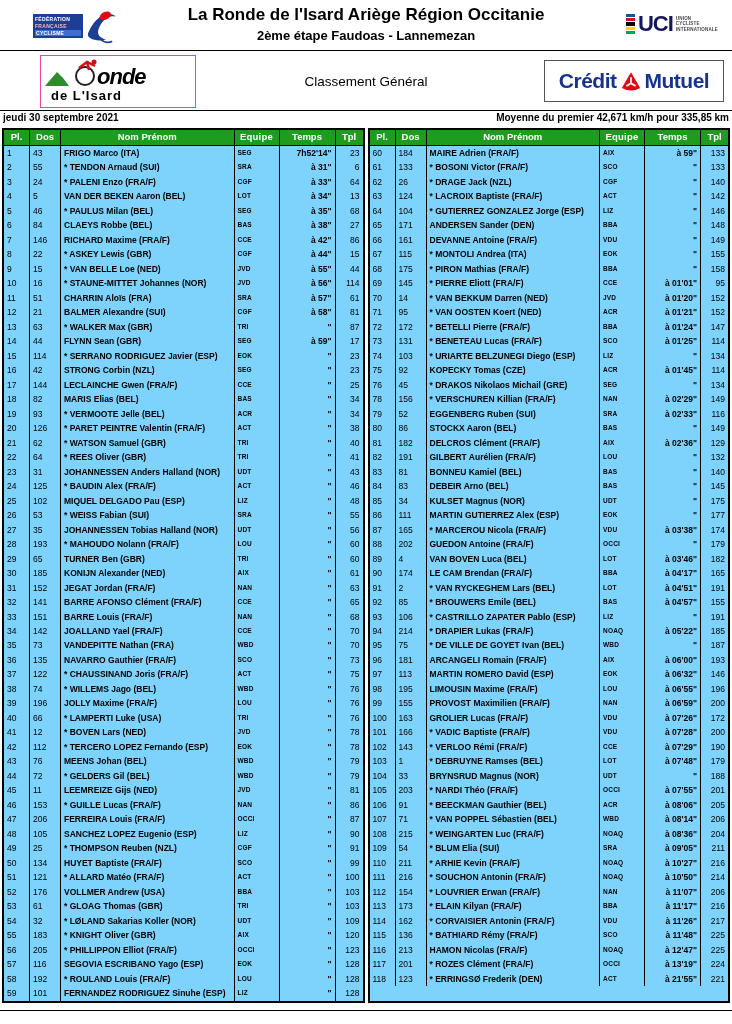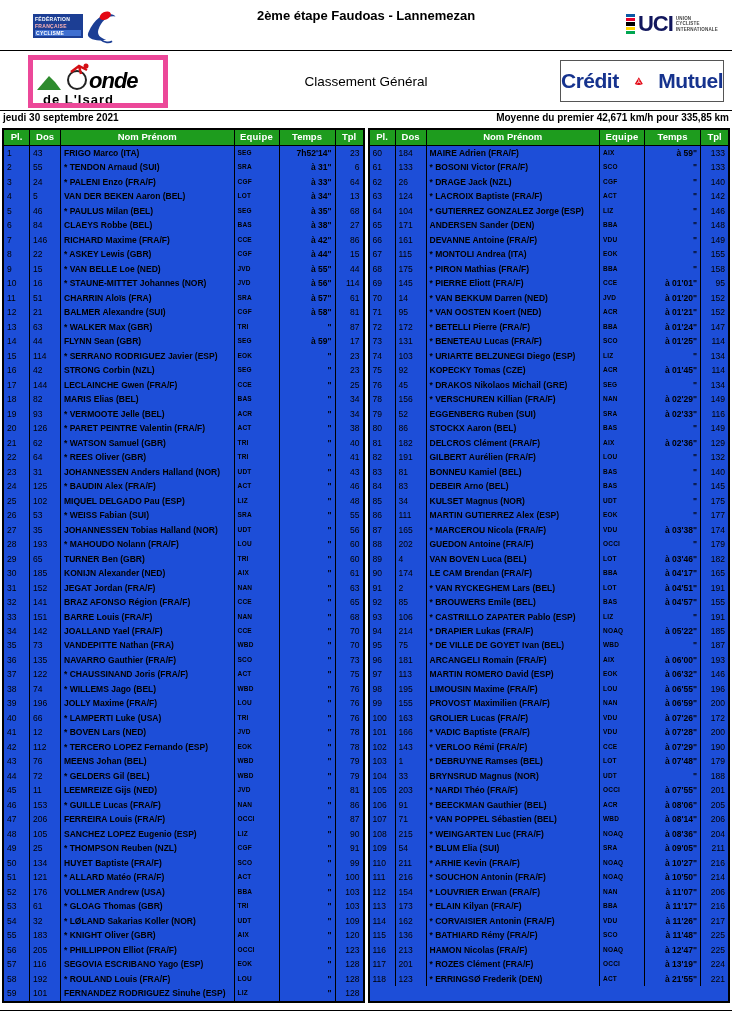--- a/index.html
+++ b/index.html
@@ -19,35 +19,35 @@
   .subtitle{font-size:13px;font-weight:bold;margin-top:3px;white-space:nowrap}
   .uci{position:absolute;right:14px;top:13px;display:flex;align-items:center;gap:3px}
   .uci-bars{display:flex;flex-direction:column;gap:1px}
   .uci-bar{width:9px;height:3.4px}
   .uci-acronym{font-size:22px;font-weight:900;color:#12175d;line-height:22px;letter-spacing:-1px}
   .uci-lines{display:flex;flex-direction:column;justify-content:center}
   .uci-line{font-size:4.5px;font-weight:bold;color:#444;line-height:5.5px;letter-spacing:.2px}
 
   
   .band2{position:absolute;top:52px;left:0;right:0;height:59px;border-bottom:1px solid #000}
-  .ronde{position:absolute;left:28px;top:3px;width:140px;height:53px;border:5px solid #ec4899;overflow:hidden;background:#fff}
+  .ronde{position:absolute;left:40px;top:3px;width:156px;height:53px;border:1px solid #ec4899;overflow:hidden;background:#fff}
   .ronde-art{position:absolute;left:2px;top:2px}
   .ronde-word{position:absolute;left:56px;top:8px;font-size:22px;font-weight:bold;font-style:italic;letter-spacing:-1px}
   .ronde-sub{position:absolute;left:10px;top:32px;font-size:13px;font-weight:bold;letter-spacing:1px}
   .classement{position:absolute;left:160px;right:160px;top:22px;text-align:center;font-size:13.5px;font-weight:normal}
-  .cm-box{position:absolute;right:8px;top:8px;width:164px;height:42px;border:1px solid #555;display:flex;align-items:center;justify-content:center;gap:15px;background:#fff}
+  .cm-box{position:absolute;right:8px;top:8px;width:180px;height:42px;border:1px solid #555;display:flex;align-items:center;justify-content:center;gap:3px;background:#fff}
   .cm-word{font-size:21px;font-weight:bold;color:#16338e;letter-spacing:-.5px}
 
   
   .metarow{position:absolute;top:112px;left:0;right:0;height:16px;display:flex;justify-content:space-between;align-items:flex-start;padding:0 3px}
   .meta{font-size:10px;font-weight:bold;white-space:nowrap}
 
   
   .tables{position:absolute;top:128px;left:2px;right:2px;display:flex;gap:3px}
-  .rtable{flex:1;border:2px solid #000;display:flex;flex-direction:column;background:#1d4ed8}
+  .rtable{flex:1;border:2px solid #000;display:flex;flex-direction:column;background:#7dd3fc}
   .thead{display:flex;height:16px;background:#1e9c1e;border-bottom:1px solid #000}
   .hcell{color:#fff;font-weight:bold;font-size:9.5px;line-height:15px;text-align:center;border-right:1px solid #000;padding:0}
   .thead .hcell:last-child{border-right:none}
   .trow{display:flex;height:14.49px}
   .cell{font-size:8.5px;line-height:14.49px;white-space:nowrap;overflow:hidden;border-right:1px solid #000}
   .c-pl{width:26px;padding-left:3px}
   .c-dos{width:31px;padding-left:3px}
   .c-name{flex:1;padding-left:3px;font-weight:bold}
   .c-team{width:45px;padding-left:3px;font-weight:bold;font-size:6.5px;letter-spacing:.2px}
   .c-time{width:56px;padding-right:3px;text-align:right;font-weight:bold}
@@ -68,20 +68,21 @@
         <div class="ffc-l red">FRANÇAISE</div>
         <div class="ffc-l lt">CYCLISME</div>
       </div>
       <svg width="34" height="38" viewBox="0 0 40 44">
         <path d="M5 30 C16 4 34 6 37 11 C28 9 21 16 17 26 C15 32 19 36 26 38 C15 41 2 37 5 30 Z" fill="#1c3e94"></path>
         <ellipse cx="25" cy="10" rx="7" ry="4.5" fill="#e30613" transform="rotate(-25 25 10)"></ellipse>
         <path d="M20 38 C24 42 30 42 33 40" stroke="#1c3e94" stroke-width="2" fill="none"></path>
       </svg>
     </div>
     <div class="titlewrap">
+      <div class="title">La Ronde de l'Isard Ariège Région Occitanie</div>
       <div class="subtitle">2ème étape Faudoas - Lannemezan</div>
     </div>
     <div class="uci">
       <div class="uci-bars">
         <div class="uci-bar" style="background:#0a58a5"></div>
         <div class="uci-bar" style="background:#e4002b"></div>
         <div class="uci-bar" style="background:#000000"></div>
         <div class="uci-bar" style="background:#ffd400"></div>
         <div class="uci-bar" style="background:#00a651"></div>
       </div>
@@ -376,21 +377,21 @@
             <div class="cell c-pl">31</div>
             <div class="cell c-dos">152</div>
             <div class="cell c-name">JEGAT Jordan (FRA/F)</div>
             <div class="cell c-team">NAN</div>
             <div class="cell c-time">"</div>
             <div class="cell c-tpl">63</div>
           </div>
           <div class="trow">
             <div class="cell c-pl">32</div>
             <div class="cell c-dos">141</div>
-            <div class="cell c-name">BRAZ AFONSO Région (FRA/F)</div>
+            <div class="cell c-name">BARRE AFONSO Clément (FRA/F)</div>
             <div class="cell c-team">CCE</div>
             <div class="cell c-time">"</div>
             <div class="cell c-tpl">65</div>
           </div>
           <div class="trow">
             <div class="cell c-pl">33</div>
             <div class="cell c-dos">151</div>
             <div class="cell c-name">BARRE Louis (FRA/F)</div>
             <div class="cell c-team">NAN</div>
             <div class="cell c-time">"</div>

